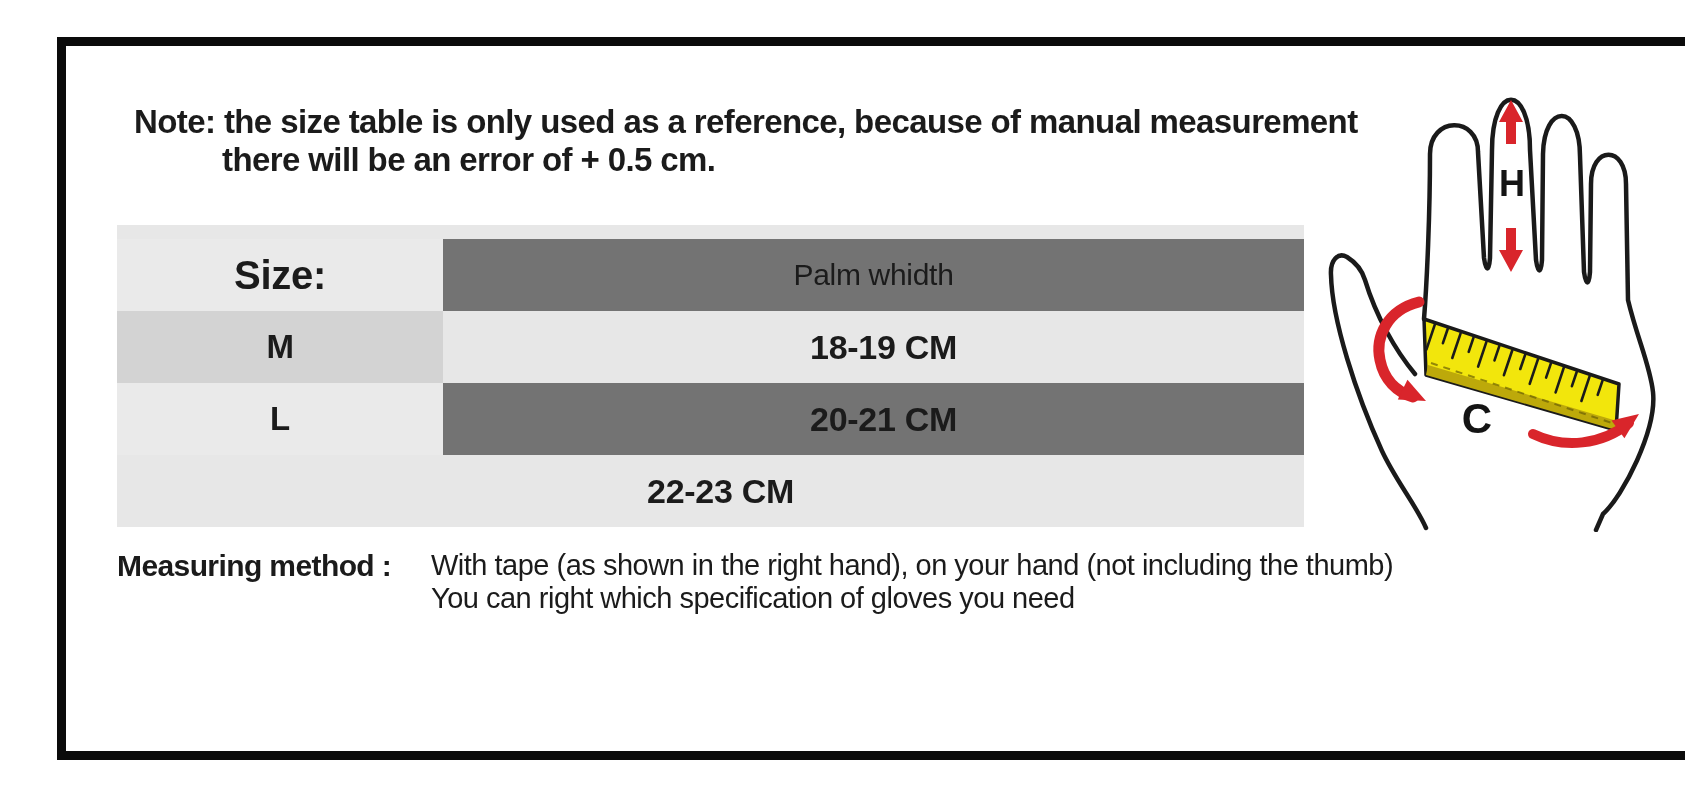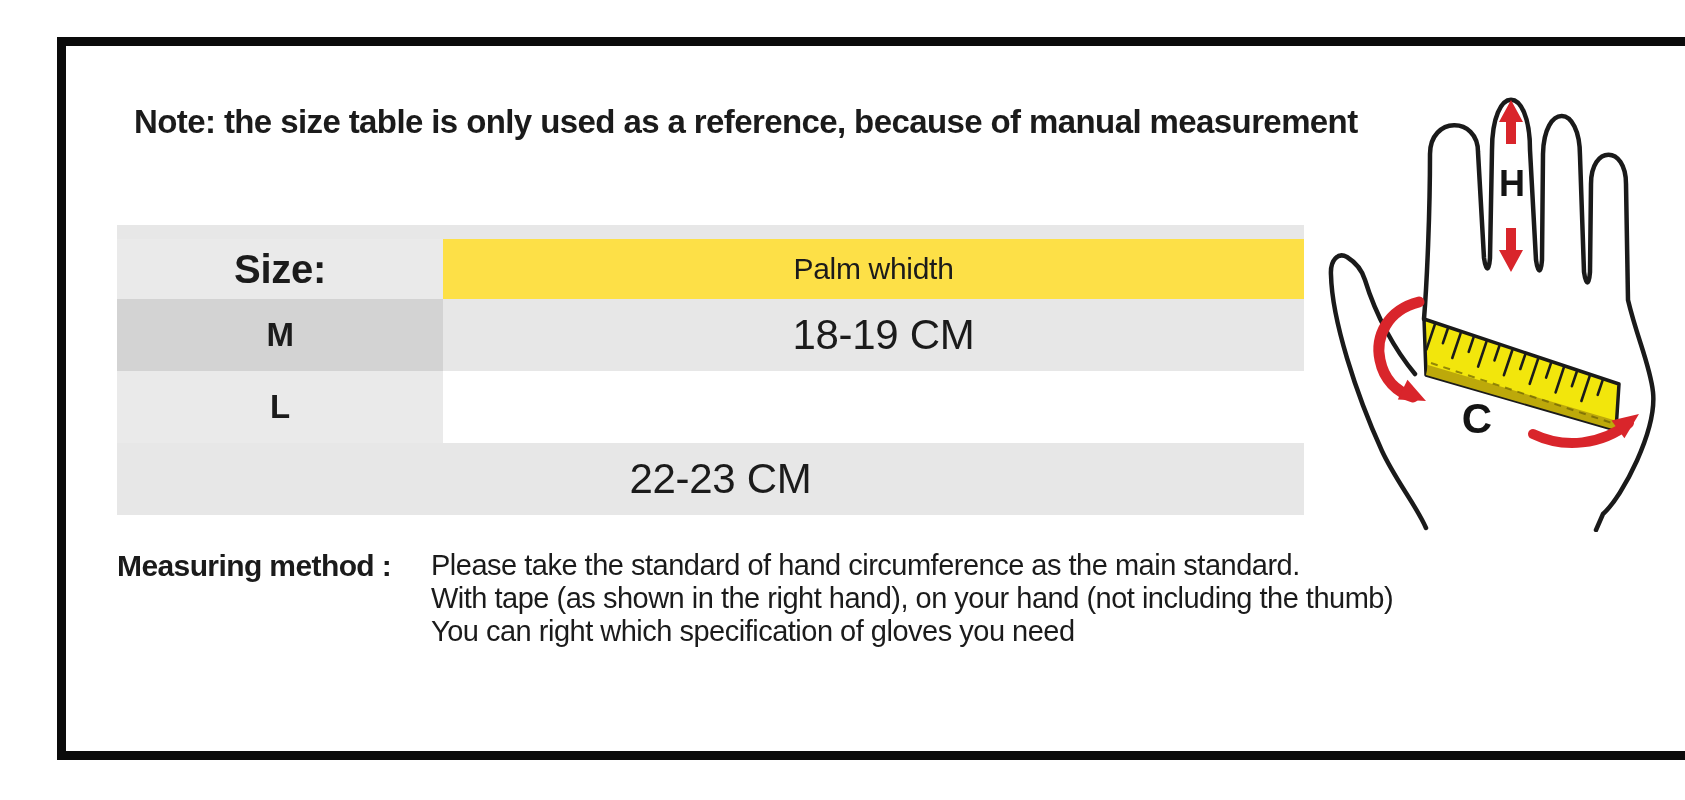--- a/index.html
+++ b/index.html
@@ -20,72 +20,73 @@
         letter-spacing:-0.6px;line-height:38px;white-space:nowrap;}
   .note .l2{margin-left:88px;}
 
   
   .sizetable{left:51px;top:179px;width:1187px;}
   .t-strip{height:14px;background:#e7e7e7;}
   .trow{display:flex;}
   .cell{display:flex;align-items:center;justify-content:center;letter-spacing:-0.3px;}
   .lcol{width:326px;}
   .rcol{flex:1;}
-  .hrow{height:60px;}
+  .hrow{height:72px;}
   .drow{height:72px;}
   .bg-light{background:#eaeaea;}
   .bg-dark{background:#d3d3d3;}
   .bg-mid{background:#e7e7e7;}
-  .bg-white{background:#fde047;}
+  .bg-white{background:#737373;}
   .size-hdr{font-size:40px;font-weight:700;}
   .palm-hdr{font-size:30px;font-weight:400;}
   .size-val{font-size:33px;font-weight:700;}
-  .palm-val{font-size:42px;font-weight:400;padding-left:20px;}
+  .palm-val{font-size:34px;font-weight:700;padding-left:20px;}
 
   
   .measuring{left:51px;top:503px;display:flex;align-items:flex-start;}
   .m-label{font-size:30px;font-weight:700;width:314px;letter-spacing:-0.6px;white-space:nowrap;}
   .m-lines{font-size:29px;font-weight:400;line-height:33px;letter-spacing:-0.5px;white-space:nowrap;}
 
   
   .hand-wrap{left:1253px;top:16px;width:375px;height:470px;}
   svg text{font-family:"Liberation Sans","DejaVu Sans",sans-serif;}
 </style>
 </head>
 <body>
 
 <div id="canvas">
   <div class="frame">
 
     <div class="abs note">
       <div>Note: the size table is only used as a reference, because of manual measurement</div>
+      <div class="l2">there will be an error of + 0.5 cm.</div>
     </div>
 
     <div class="abs sizetable">
       <div class="t-strip"></div>
       <div class="trow hrow">
         <div class="cell lcol bg-light size-hdr">Size:</div>
         <div class="cell rcol bg-white palm-hdr">Palm whidth</div>
       </div>
       <div class="trow drow">
         <div class="cell lcol bg-dark size-val">M</div>
         <div class="cell rcol bg-mid palm-val">18-19 CM</div>
       </div>
       <div class="trow drow">
         <div class="cell lcol bg-light size-val">L</div>
+        <div class="cell rcol bg-white palm-val">20-21 CM</div>
       </div>
       <div class="trow drow">
         <div class="cell rcol bg-mid palm-val">22-23 CM</div>
       </div>
     </div>
 
     <div class="abs measuring">
       <div class="m-label">Measuring method :</div>
       <div class="m-lines">
-        <div>Please take the standard of hand circumference as the main standard.</div>
         <div>With tape (as shown in the right hand), on your hand (not including the thumb)</div>
         <div>You can right which specification of gloves you need</div>
       </div>
     </div>
 
     <div class="abs hand-wrap">
       <svg width="375" height="470" viewBox="0 0 375 470">
 
         <path d="M 107,466 C 97,443 77,419 63,389 C 37,332 13,258 12,213 C 11,198 19,190 28,195 C 36,200 43,208 46,218 C 57,254 76,288 96,312" fill="#ffffff" stroke="#1a1a1a" stroke-width="4.5" stroke-linecap="round" stroke-linejoin="round"></path>
 

